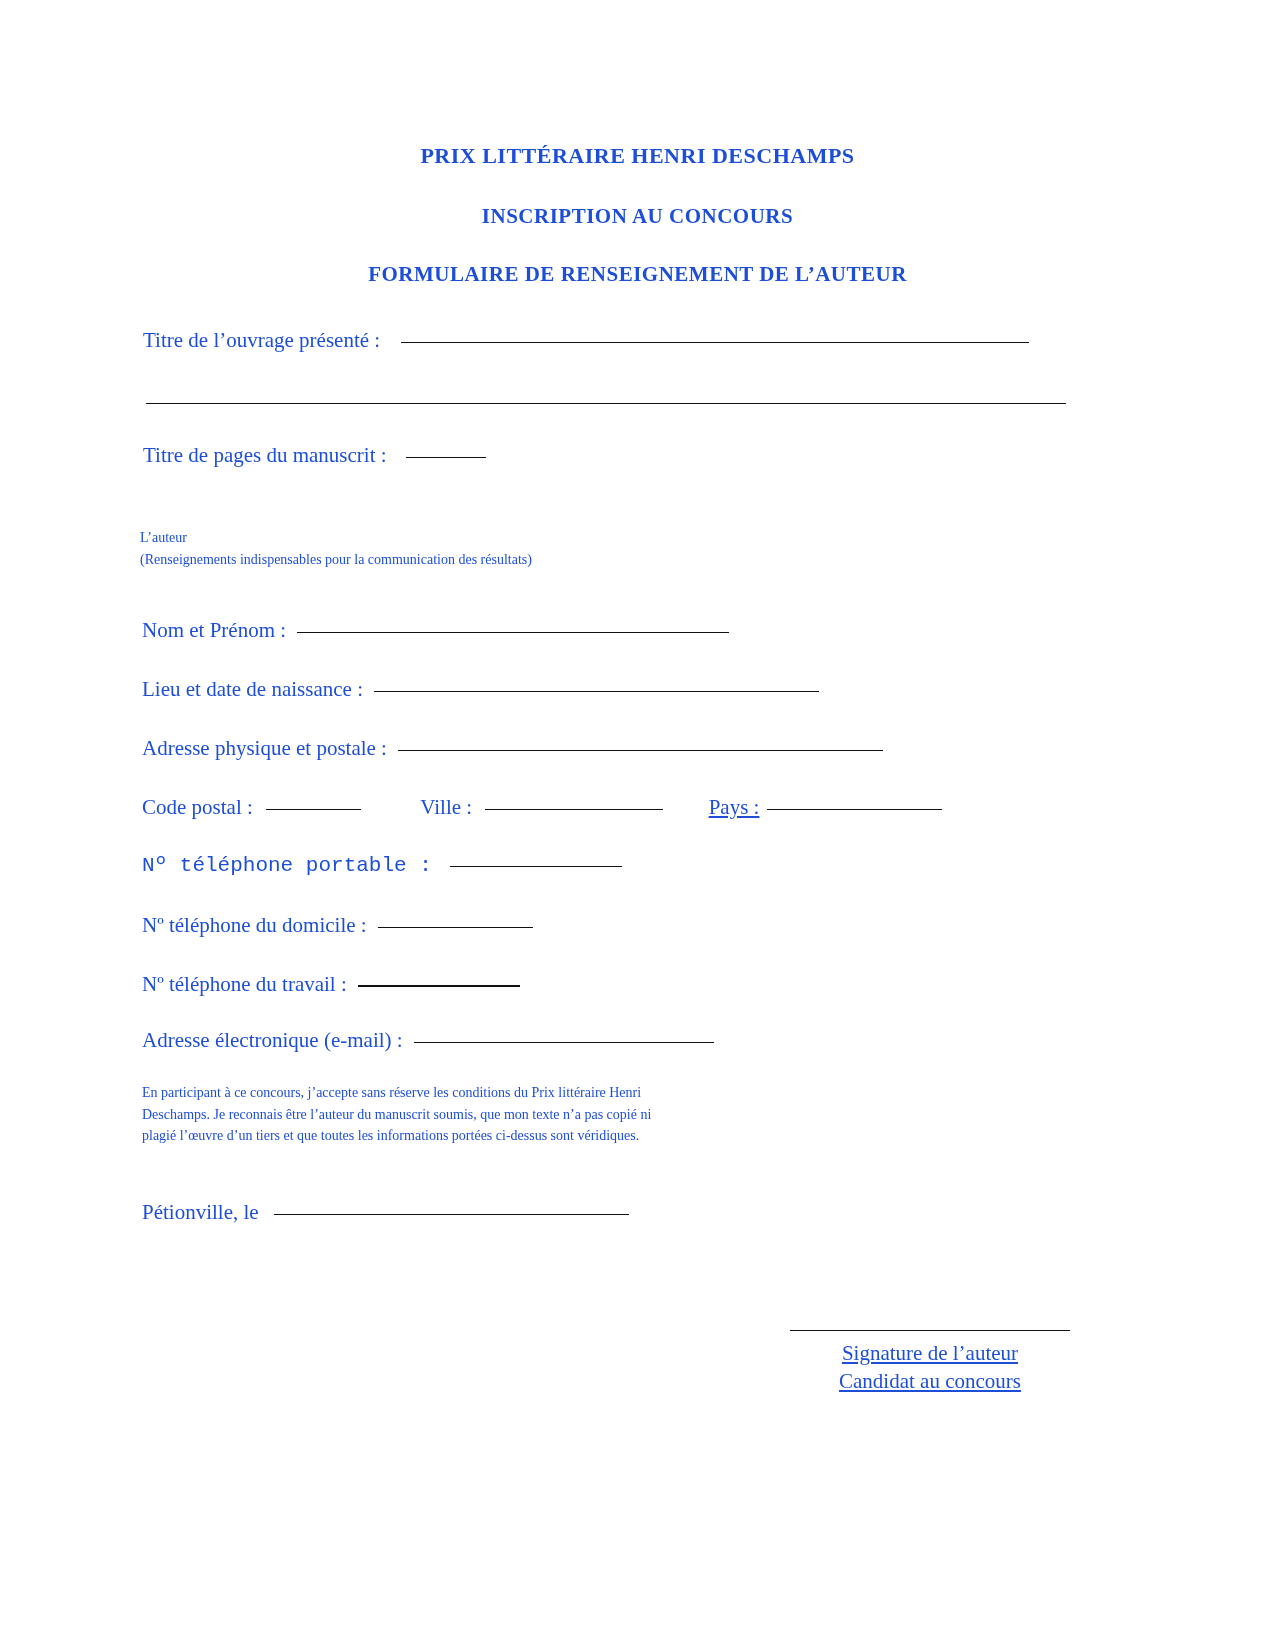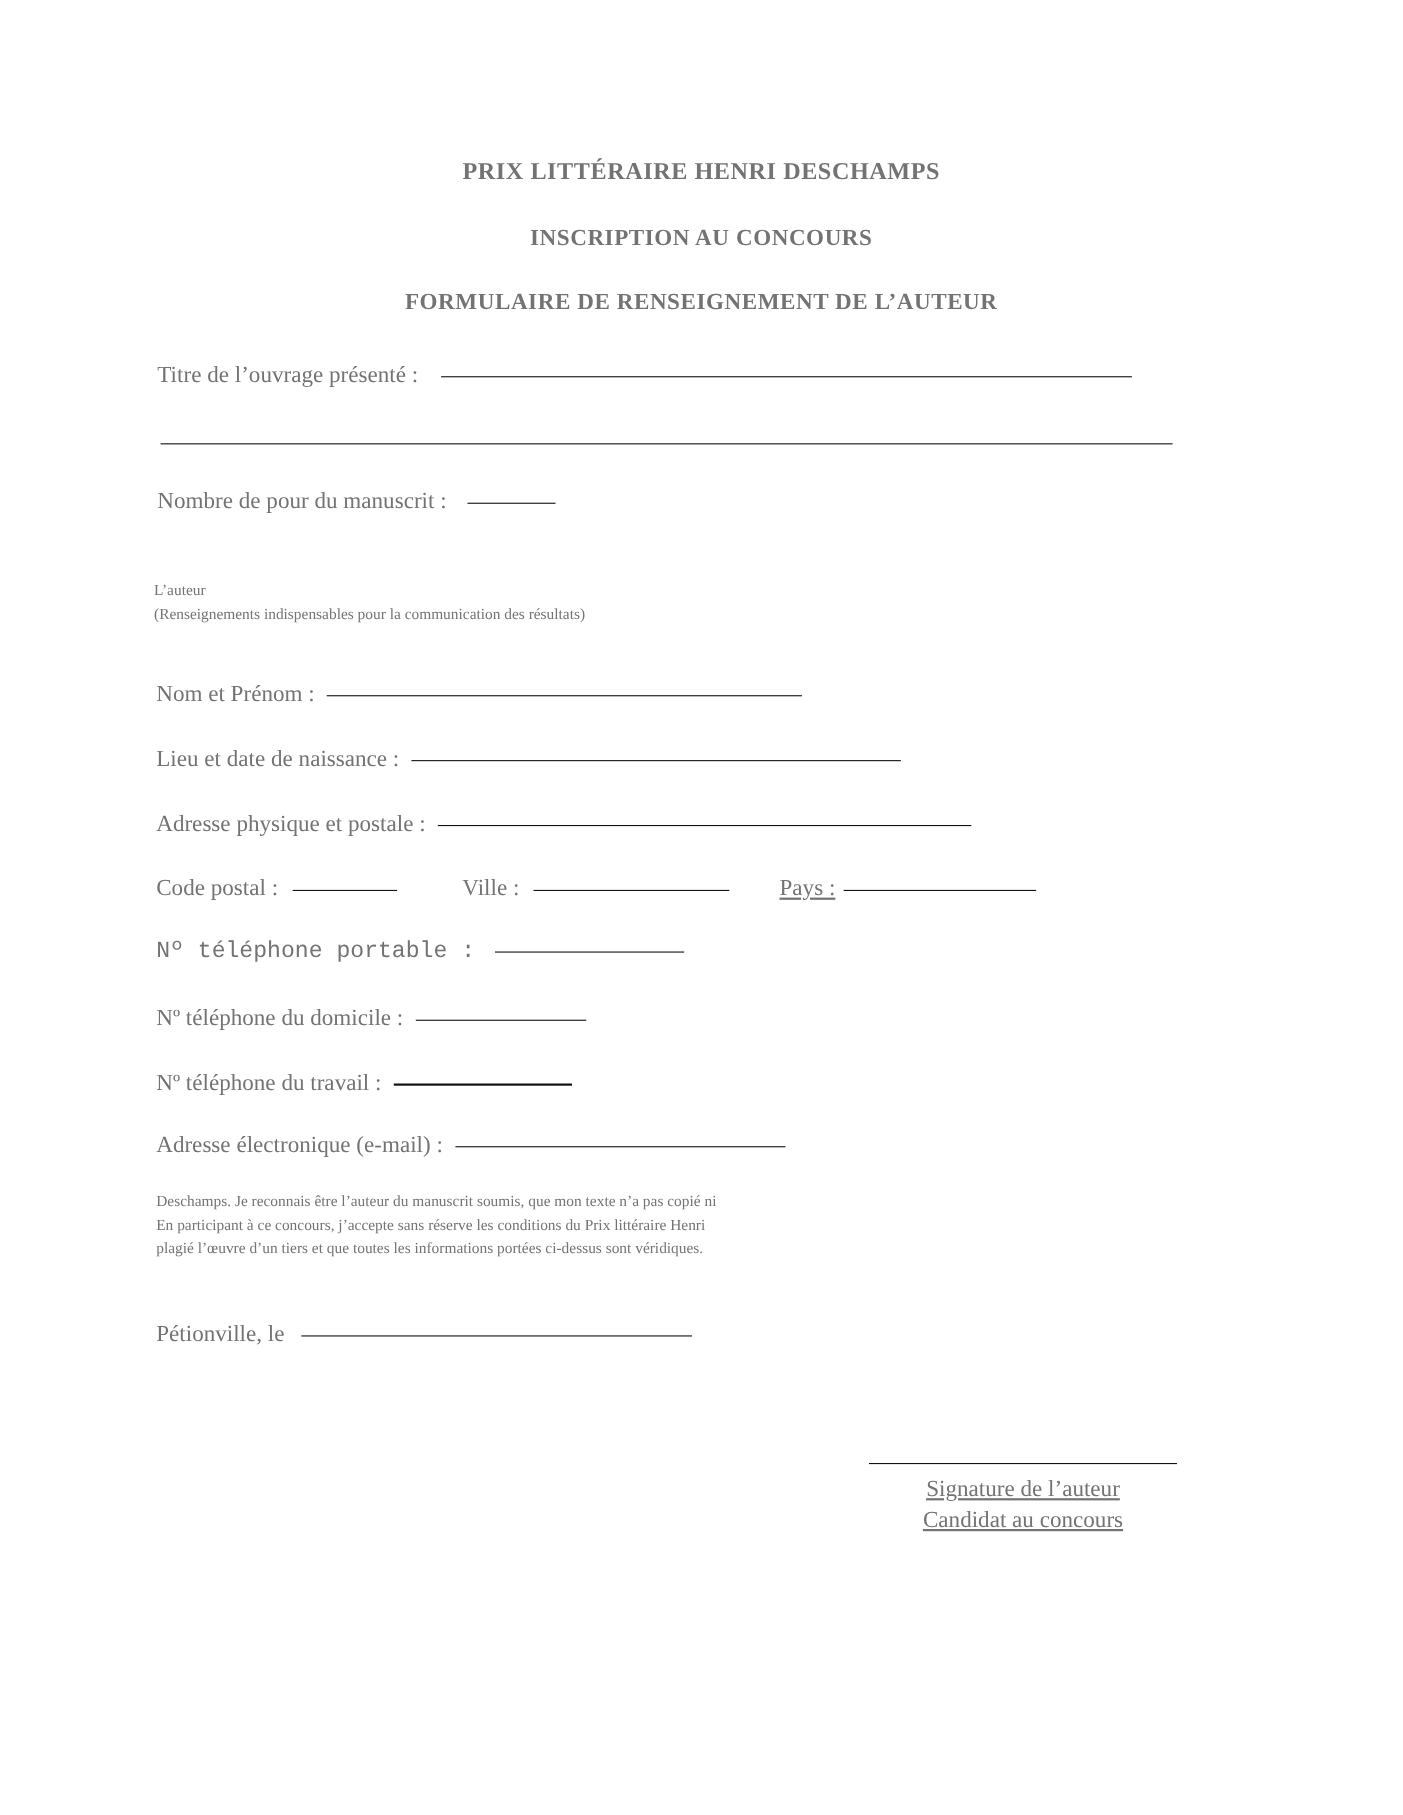--- a/index.html
+++ b/index.html
@@ -8,21 +8,21 @@
     padding: 0;
     background: #ffffff;
   }
   .page {
     position: relative;
     width: 1275px;
     height: 1650px;
     margin: 0 auto;
     background: #ffffff;
     font-family: "Liberation Serif", "DejaVu Serif", serif;
-    color: #737373;
+    color: #1d4ed8;
     overflow: hidden;
   }
 
   
   .heading {
     text-align: center;
     font-weight: bold;
     letter-spacing: 0.5px;
   }
   .h-title {
@@ -106,21 +106,21 @@
   <div class="heading h-sub1">INSCRIPTION AU CONCOURS</div>
   <div class="heading h-sub2">FORMULAIRE DE RENSEIGNEMENT DE L’AUTEUR</div>
 
   <div class="row" style="left:143px; top:326px;">
     <span class="label">Titre de l’ouvrage présenté :</span>
     <span class="rule" style="width:628px; margin-left:16px;"></span>
   </div>
   <div class="standalone-rule" style="left:146px; top:403px; width:920px;"></div>
 
   <div class="row" style="left:143px; top:441px;">
-    <span class="label">Nombre de pour du manuscrit :</span>
+    <span class="label">Titre de pages du manuscrit :</span>
     <span class="rule" style="width:80px; margin-left:14px;"></span>
   </div>
 
   <div class="block" style="left:140px; top:527px; width:900px;">
     <div>L’auteur</div>
     <div>(Renseignements indispensables pour la communication des résultats)</div>
   </div>
 
   <div class="row" style="left:142px; top:616px;">
     <span class="label">Nom et Prénom :</span>
@@ -160,22 +160,22 @@
     <span class="label">Nº téléphone du travail :</span>
     <span class="rule rule-thick" style="width:162px; margin-left:6px;"></span>
   </div>
 
   <div class="row" style="left:142px; top:1026px;">
     <span class="label">Adresse électronique (e-mail) :</span>
     <span class="rule" style="width:300px; margin-left:6px;"></span>
   </div>
 
   <div class="block" style="left:142px; top:1082px; width:880px;">
+    <div>En participant à ce concours, j’accepte sans réserve les conditions du Prix littéraire Henri</div>
     <div>Deschamps. Je reconnais être l’auteur du manuscrit soumis, que mon texte n’a pas copié ni</div>
-    <div>En participant à ce concours, j’accepte sans réserve les conditions du Prix littéraire Henri</div>
     <div>plagié l’œuvre d’un tiers et que toutes les informations portées ci-dessus sont véridiques.</div>
   </div>
 
   <div class="row" style="left:142px; top:1198px;">
     <span class="label">Pétionville, le</span>
     <span class="rule" style="width:355px; margin-left:10px;"></span>
   </div>
 
   <div class="signature-area">
     <div class="sig-line"></div>

